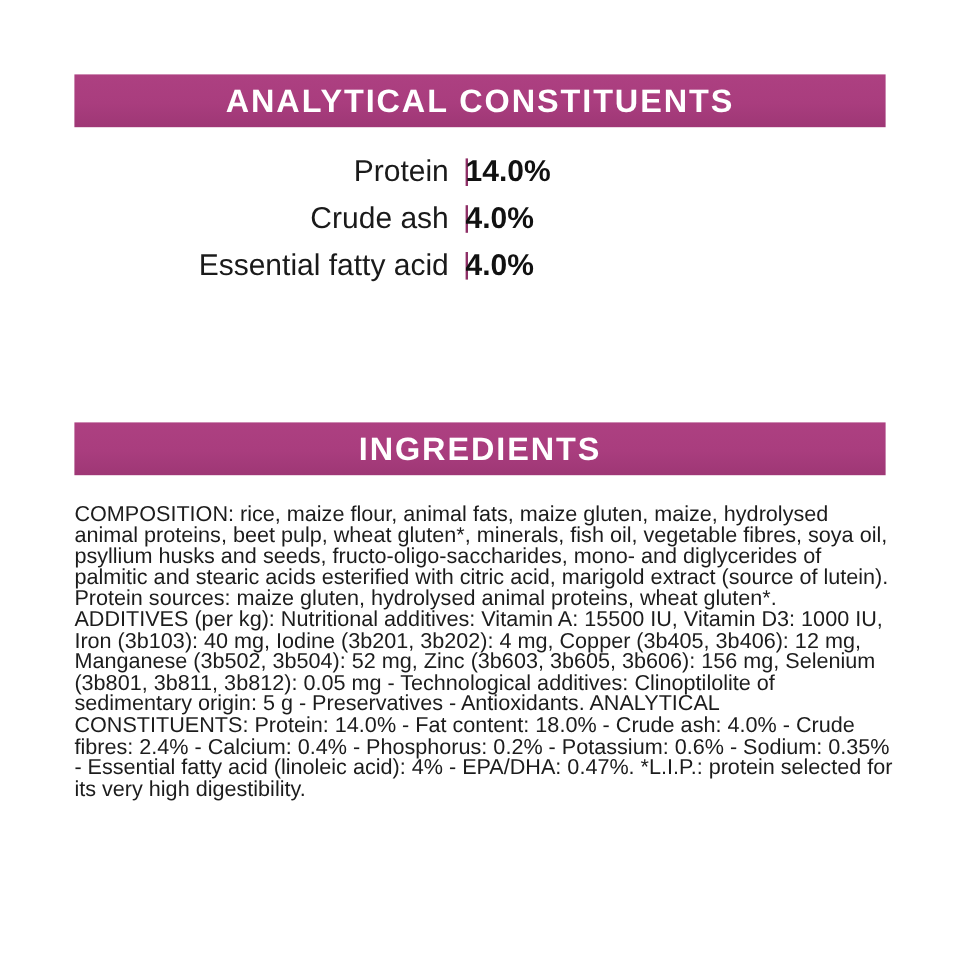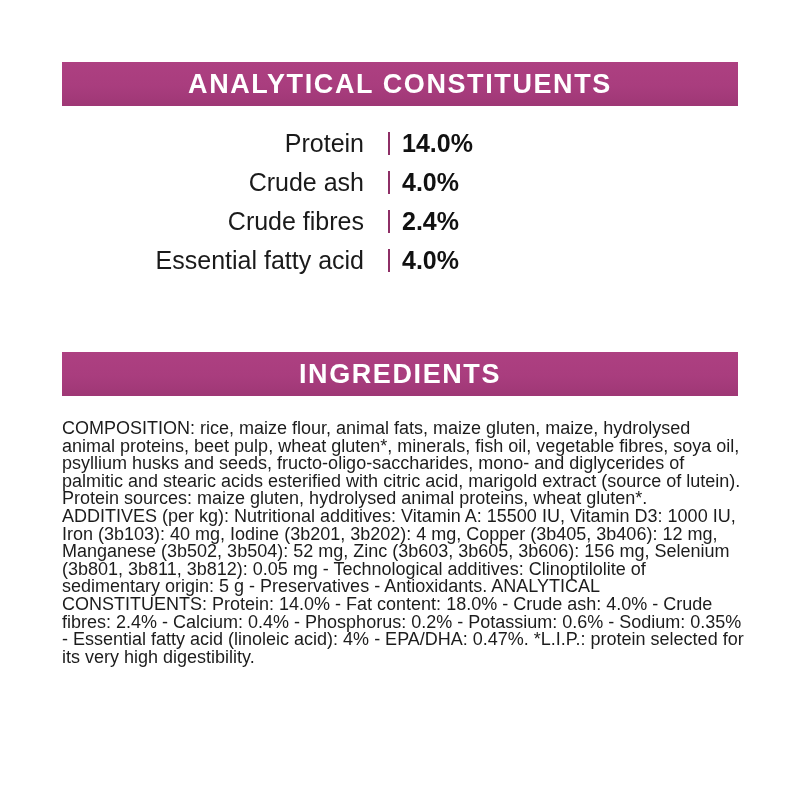--- a/index.html
+++ b/index.html
@@ -51,21 +51,21 @@
     width: 676px;
   }
   .c-row {
     display: flex;
     align-items: center;
     height: 39px;
   }
   .c-label {
     width: 326px;
     text-align: right;
-    padding-right: 24px;
+    padding-right: 14px;
     box-sizing: border-box;
     font-size: 25px;
     color: #1a1a1a;
     font-weight: normal;
     white-space: nowrap;
     line-height: 1;
   }
   .c-bar-wrap {
     width: 0;
     display: flex;
@@ -76,21 +76,20 @@
     height: 23px;
     background: linear-gradient(180deg, #b8468c 0%, #b04183 50%, #a63a78 100%);
     border: 1px solid #8e2f66;
     box-sizing: border-box;
   }
   .c-value {
     font-size: 25px;
     font-weight: bold;
     color: #111111;
     white-space: nowrap;
-    padding-left: 14px;
     line-height: 1;
   }
 
   
   .composition {
     position: absolute;
     left: 62px;
     top: 420px;
     width: 682px;
     font-size: 18px;
@@ -127,27 +126,20 @@
         <div class="c-value">14.0%</div>
       </div>
       <div class="c-row">
         <div class="c-label">Crude ash</div>
         <div class="c-bar-wrap">
           <div class="c-bar" style="width: 24.88px; background: linear-gradient(rgb(184, 70, 140) 0%, rgb(176, 65, 131) 50%, rgb(166, 58, 120) 100%); border-color: rgb(142, 47, 102);"></div>
         </div>
         <div class="c-value">4.0%</div>
       </div>
       <div class="c-row">
-        <div class="c-label">Crude fibres</div>
-        <div class="c-bar-wrap">
-          <div class="c-bar" style="width: 14.928px; background: linear-gradient(rgb(184, 70, 140) 0%, rgb(176, 65, 131) 50%, rgb(166, 58, 120) 100%); border-color: rgb(142, 47, 102);"></div>
-        </div>
-        <div class="c-value">2.4%</div>
-      </div>
-      <div class="c-row">
         <div class="c-label">Essential fatty acid</div>
         <div class="c-bar-wrap">
           <div class="c-bar" style="width: 24.88px; background: linear-gradient(rgb(184, 70, 140) 0%, rgb(176, 65, 131) 50%, rgb(166, 58, 120) 100%); border-color: rgb(142, 47, 102);"></div>
         </div>
         <div class="c-value">4.0%</div>
       </div>
     </div>
 
   <div class="section-header" id="hdr-ingredients">
     <span class="title">INGREDIENTS</span>

